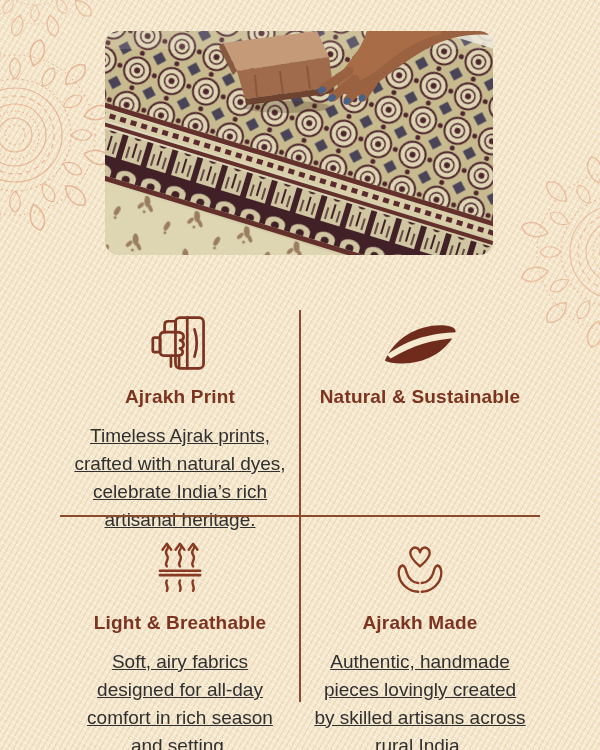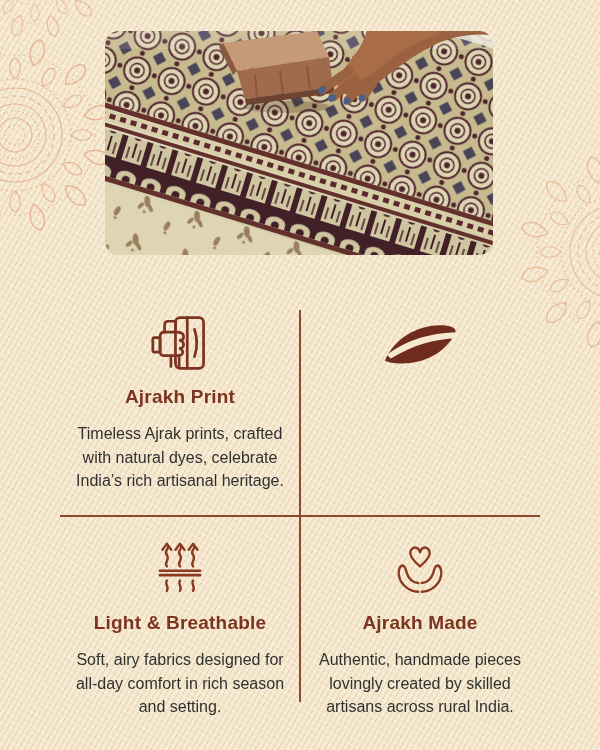--- a/index.html
+++ b/index.html
@@ -28,21 +28,21 @@
     width:240px;height:215px;box-sizing:border-box;
     padding:13px 9px 0;text-align:center;
   }
   .cell.row2{height:195px;padding-top:24px;}
   .icon-box{height:60px;display:flex;align-items:center;justify-content:center;margin-bottom:13px;}
   .feature-title{
     font-size:19px;font-weight:700;color:#7c3320;
     margin:0 0 14px;letter-spacing:.2px;
   }
   .feature-desc{
-    font-size:16px;line-height:1.47;color:#303030;margin:4px;
+    font-size:19px;line-height:1.47;color:#303030;margin:4px;text-decoration:underline;
   }
   .divider-h{position:absolute;left:0;top:215px;width:480px;height:2px;background:#8a4a2e;}
   .divider-v{position:absolute;left:239px;top:10px;width:2px;height:392px;background:#8a4a2e;}
   .ic{stroke:#7c3320;fill:none;stroke-width:3;stroke-linecap:round;stroke-linejoin:round;}
   .ic2{stroke:#8a3a20;fill:none;stroke-width:2.7;stroke-linecap:round;stroke-linejoin:round;}
 </style>
 </head>
 <body>
 
 <div class="page">
@@ -208,20 +208,21 @@
         <p class="feature-desc">Timeless Ajrak prints, crafted with natural dyes, celebrate India’s rich artisanal heritage.</p>
       </article>
 
       <article class="cell">
         <div class="icon-box">
           <svg width="78" height="44" viewBox="0 0 80 44">
             <path d="M4 40 C14 16 40 2 66 4 C74 5 78 8 76 12 C66 32 44 43 22 43 C13 43 7 42 4 40 Z" fill="#6f2c1c"></path>
             <path d="M6 34 C30 17 52 12 78 11 L78 17 C54 18 32 24 10 38 Z" fill="#f6e9d0"></path>
           </svg>
         </div>
+        <h3 class="feature-title">Natural &amp; Sustainable</h3>
       </article>
 
       <article class="cell row2">
         <div class="icon-box">
           <svg width="56" height="58" viewBox="0 0 64 64" class="ic2">
             <path d="M9 34 H55 M9 39 H55" stroke-width="3"></path>
             <path d="M17 29 C13 25 21 21 17 16 C13 11 20 9 18 6"></path>
             <path d="M12 10 L17 3 L22 10"></path>
             <path d="M32 29 C28 25 36 21 32 16 C28 11 35 9 33 6"></path>
             <path d="M27 10 L32 3 L37 10"></path>

